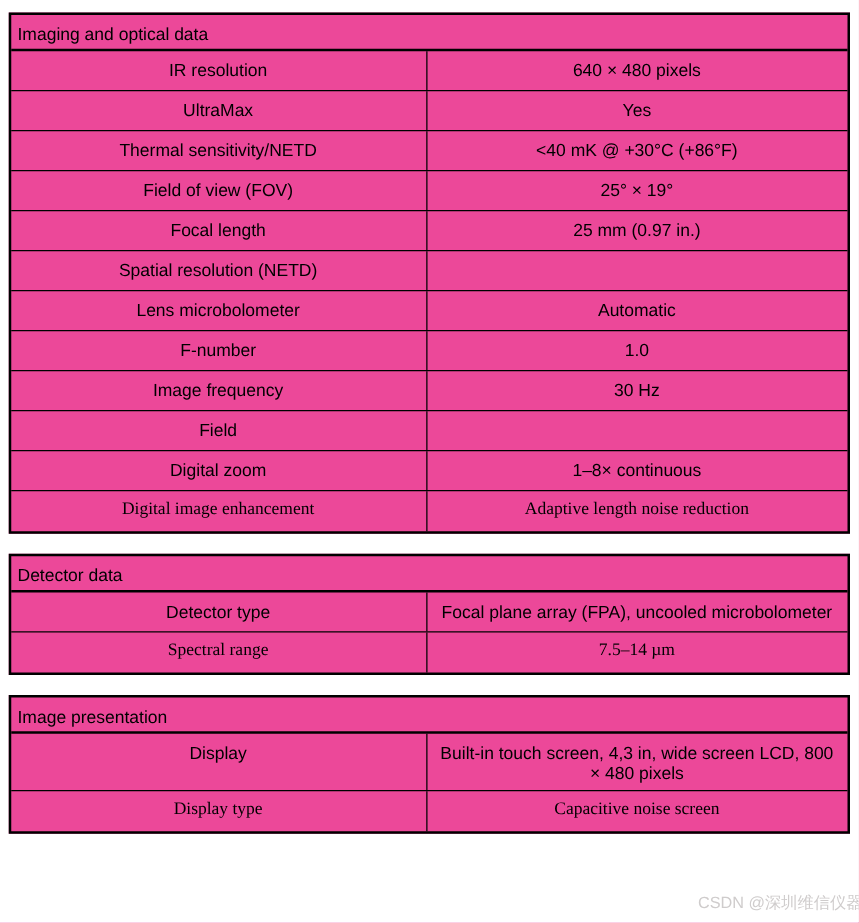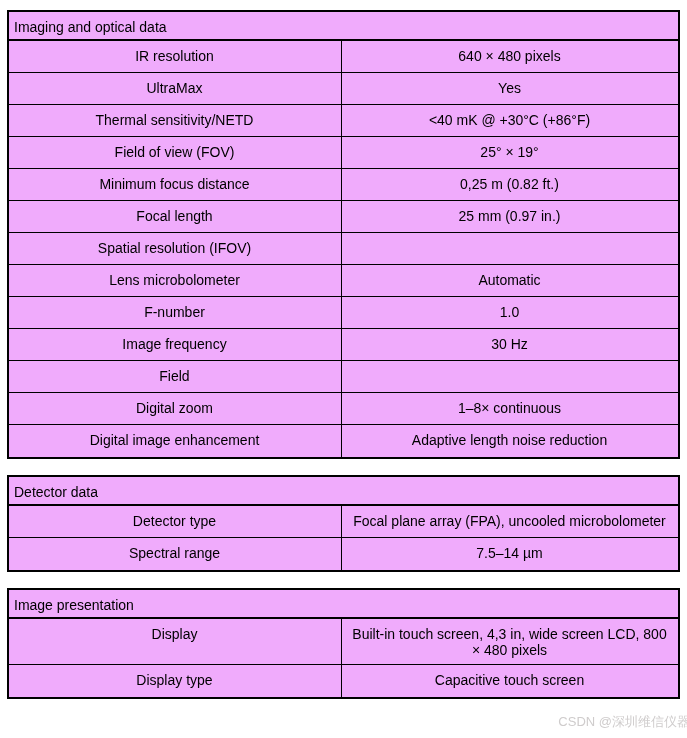--- a/index.html
+++ b/index.html
@@ -14,38 +14,39 @@
     position: relative;
     width: 687px;
     height: 738px;
     padding-top: 10px;
   }
   .spec-table {
     width: 673px;
     margin-left: 7px;
     margin-bottom: 16px;
     border: 2px solid #000000;
-    background: #f0abfc;
+    background: #ec4899;
   }
   .table-title-row {
     height: 29px;
     border-bottom: 2px solid #000000;
     padding: 7px 5px 0 5px;
     font-size: 14px;
     line-height: 16px;
     color: #000000;
   }
   .spec-row {
     display: flex;
     min-height: 32px;
     border-bottom: 1.5px solid #000000;
     text-align: center;
   }
   .spec-row:last-child {
     border-bottom: none;
+    font-family: Liberation Serif, serif;
   }
   .cell {
     padding: 7px 6px 6px 5px;
     font-size: 14px;
     line-height: 16px;
     color: #000000;
   }
   .cell-label {
     width: 333px;
     flex: 0 0 333px;
@@ -81,29 +82,25 @@
         </div>
         <div class="spec-row">
           <div class="cell cell-label">Thermal sensitivity/NETD</div>
           <div class="cell cell-value">&lt;40 mK @ +30°C (+86°F)</div>
         </div>
         <div class="spec-row">
           <div class="cell cell-label">Field of view (FOV)</div>
           <div class="cell cell-value">25° × 19°</div>
         </div>
         <div class="spec-row">
-          <div class="cell cell-label">Minimum focus distance</div>
-          <div class="cell cell-value">0,25 m (0.82 ft.)</div>
-        </div>
-        <div class="spec-row">
           <div class="cell cell-label">Focal length</div>
           <div class="cell cell-value">25 mm (0.97 in.)</div>
         </div>
         <div class="spec-row">
-          <div class="cell cell-label">Spatial resolution (IFOV)</div>
+          <div class="cell cell-label">Spatial resolution (NETD)</div>
         </div>
         <div class="spec-row">
           <div class="cell cell-label">Lens microbolometer</div>
           <div class="cell cell-value">Automatic</div>
         </div>
         <div class="spec-row">
           <div class="cell cell-label">F-number</div>
           <div class="cell cell-value">1.0</div>
         </div>
         <div class="spec-row">
@@ -134,18 +131,18 @@
         </div>
       </div>
       <div class="spec-table">
         <div class="table-title-row">Image presentation</div>
         <div class="spec-row">
           <div class="cell cell-label">Display</div>
           <div class="cell cell-value">Built-in touch screen, 4,3 in, wide screen LCD, 800 × 480 pixels</div>
         </div>
         <div class="spec-row">
           <div class="cell cell-label">Display type</div>
-          <div class="cell cell-value">Capacitive touch screen</div>
+          <div class="cell cell-value">Capacitive noise screen</div>
         </div>
       </div>
     </div>
   <div class="watermark" style="color: rgb(207, 204, 204);">CSDN @深圳维信仪器</div>
 </div>
 
 </body></html>

